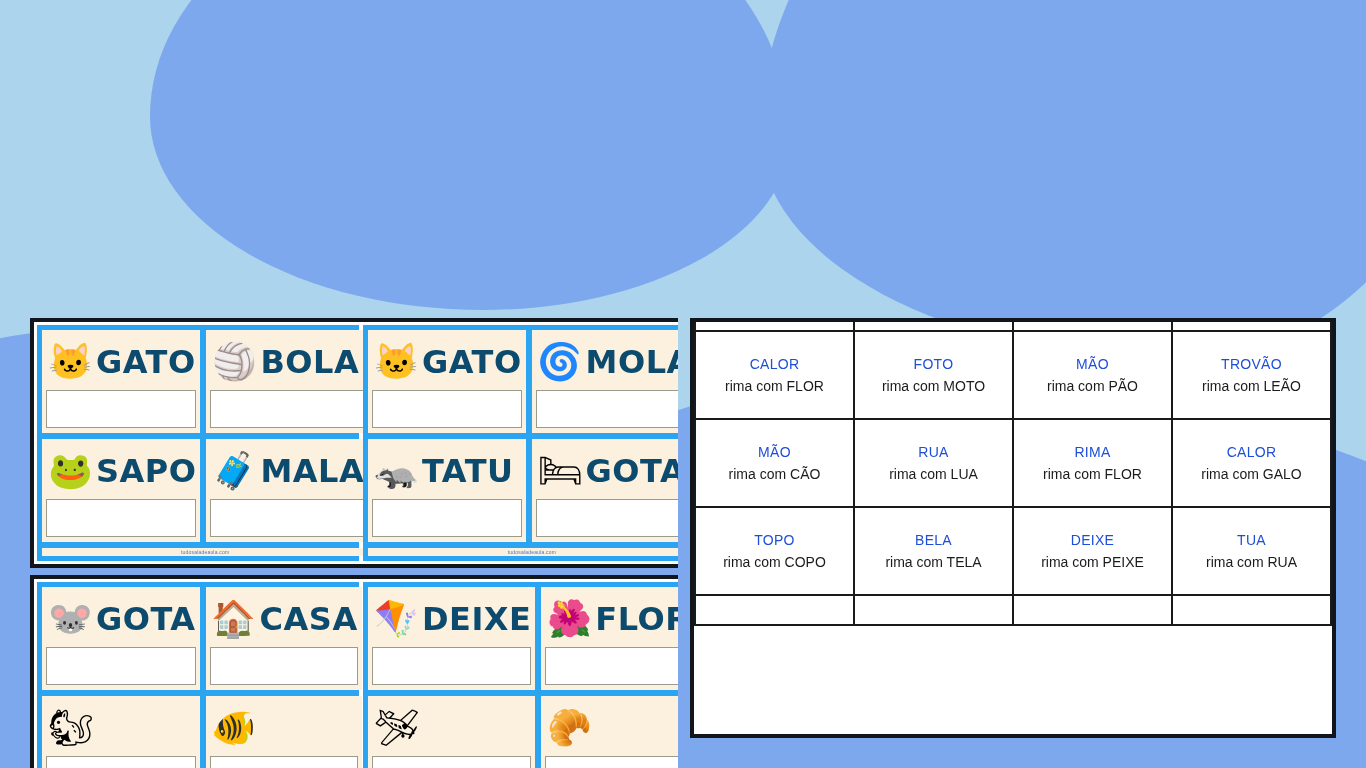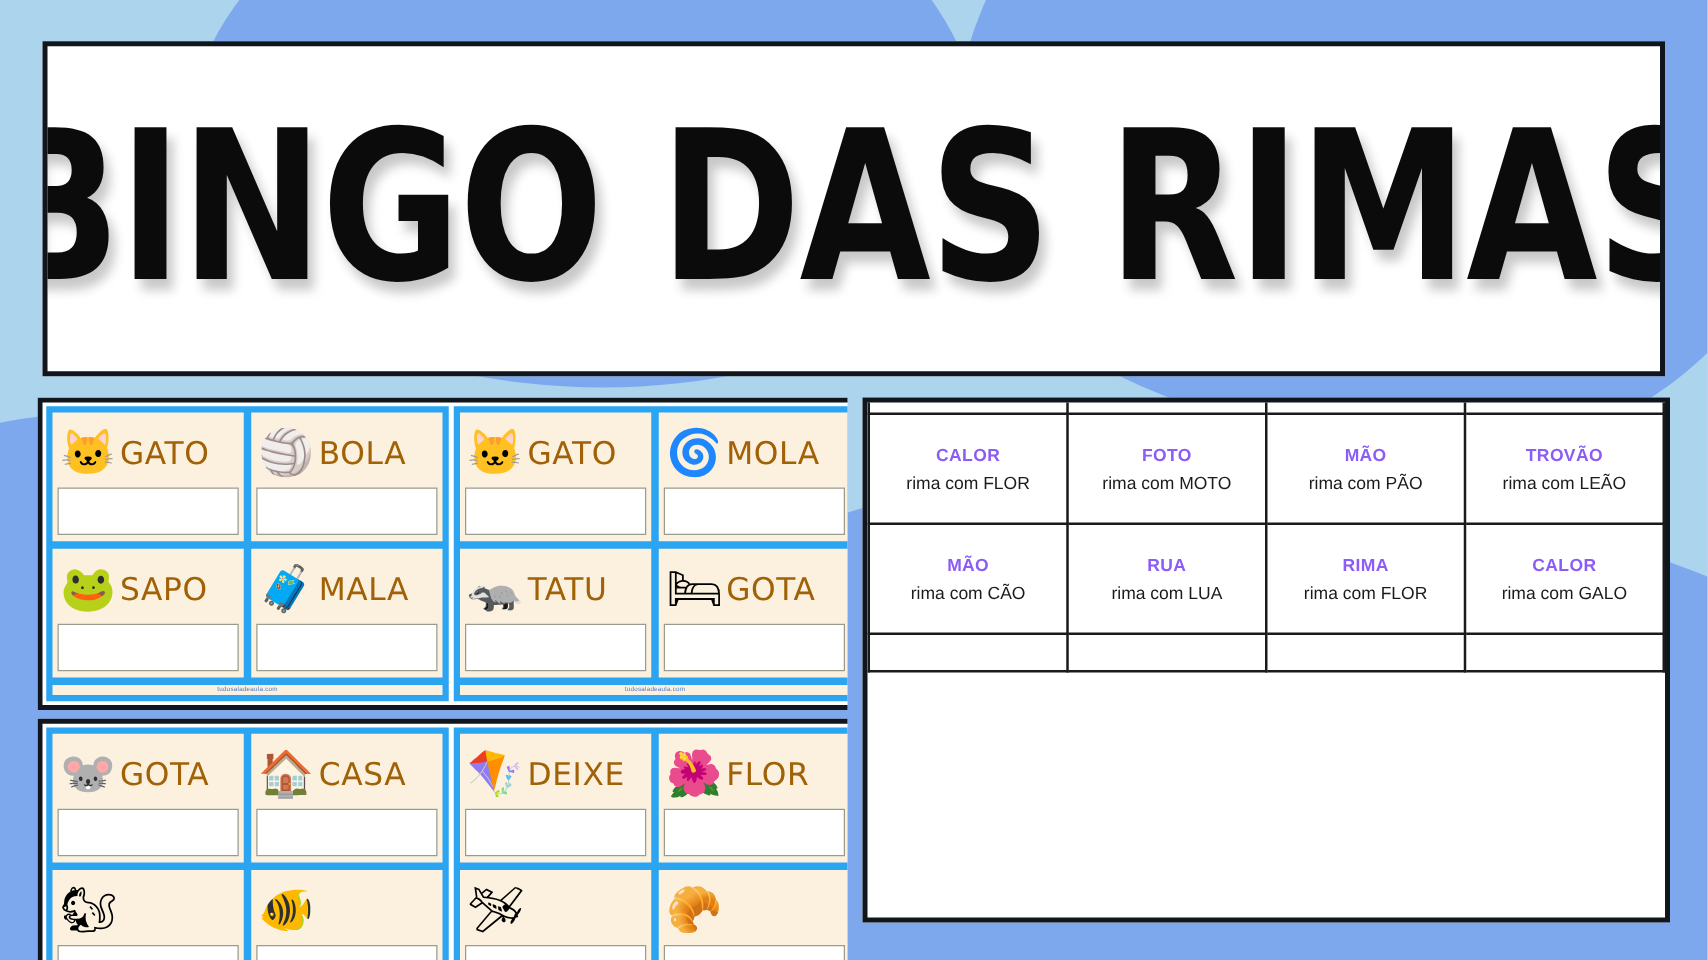--- a/index.html
+++ b/index.html
@@ -104,24 +104,24 @@
   }
   .cell-emoji {
     font-size: 36px;
     line-height: 1;
     flex: 0 0 auto;
     width: 44px;
     text-align: center;
   }
   .cell-word {
     font-family: "DejaVu Sans", sans-serif;
-    font-weight: normal;
-    font-size: 25px;
+    font-weight: bold;
+    font-size: 32px;
     letter-spacing: 0.5px;
-    color: #a16207;
+    color: #0c4a6e;
     white-space: nowrap;
     overflow: hidden;
   }
   .cell-blank {
     background: #ffffff;
     border: 1px solid #9a9a8d;
     height: 38px;
   }
   .watermark {
     text-align: center;
@@ -152,24 +152,24 @@
   #rhyme-table td {
     border: 2px solid #1a1a1a;
     height: 88px;
     text-align: center;
     vertical-align: middle;
     padding: 4px 2px;
   }
   #rhyme-table td.spacer { height: 30px; }
   .rw-word {
     font-family: "Liberation Sans", sans-serif;
-    font-weight: bold;
+    font-weight: normal;
     font-size: 14px;
     letter-spacing: 0.3px;
-    color: #8b5cf6;
+    color: #1d4ed8;
     display: block;
     margin-bottom: 6px;
   }
   .rw-rhyme {
     font-family: "Liberation Sans", sans-serif;
     font-weight: normal;
     font-size: 14px;
     color: #1b1b1b;
     display: block;
   }
@@ -177,23 +177,20 @@
 </head>
 <body>
 
 <div id="stage">
 
   <div class="blob b1"></div>
   <div class="blob b2"></div>
   <div class="blob b3"></div>
   <div class="blob b4"></div>
 
-  <div id="title-banner">
-    <div id="title-text">BINGO DAS RIMAS</div>
-  </div>
 
   <div id="cards-panel">
     <div id="cards-scroll">
         <div class="sheet">
           <div class="bingo-card">
             <div class="cell">
               <div class="cell-top">
                 <span class="cell-emoji">🐱</span>
                 <span class="cell-word">GATO</span>
               </div>
@@ -358,20 +355,38 @@
             <td>
               <span class="rw-word">RIMA</span>
               <span class="rw-rhyme">rima com FLOR</span>
             </td>
             <td>
               <span class="rw-word">CALOR</span>
               <span class="rw-rhyme">rima com GALO</span>
             </td>
           </tr>
           <tr>
+            <td>
+              <span class="rw-word">TOPO</span>
+              <span class="rw-rhyme">rima com COPO</span>
+            </td>
+            <td>
+              <span class="rw-word">BELA</span>
+              <span class="rw-rhyme">rima com TELA</span>
+            </td>
+            <td>
+              <span class="rw-word">DEIXE</span>
+              <span class="rw-rhyme">rima com PEIXE</span>
+            </td>
+            <td>
+              <span class="rw-word">TUA</span>
+              <span class="rw-rhyme">rima com RUA</span>
+            </td>
+          </tr>
+          <tr>
             <td class="spacer"></td>
             <td class="spacer"></td>
             <td class="spacer"></td>
             <td class="spacer"></td>
           </tr>
         </tbody>
     </table>
   </div>
 
 </div>

